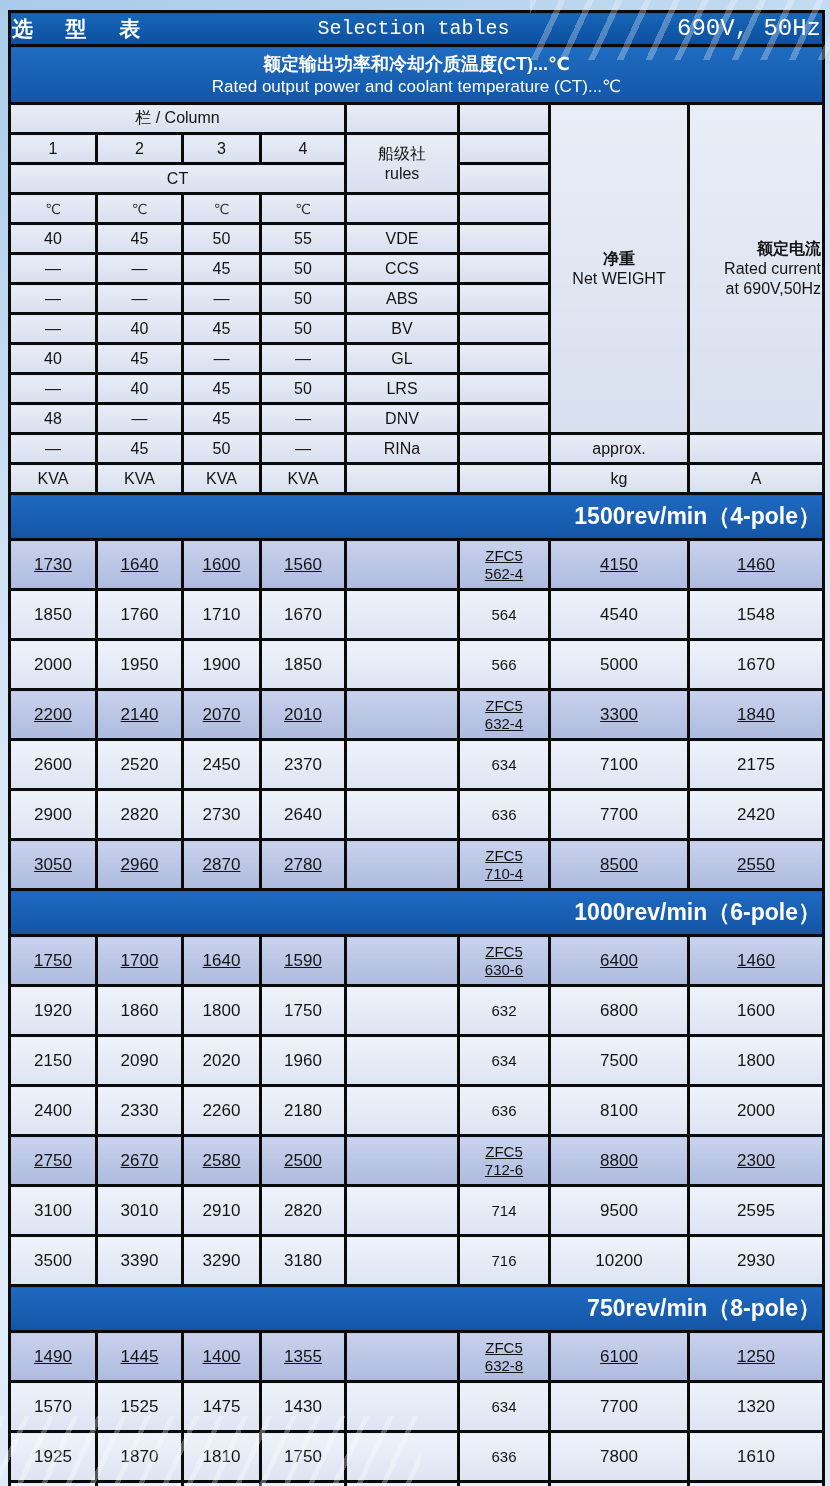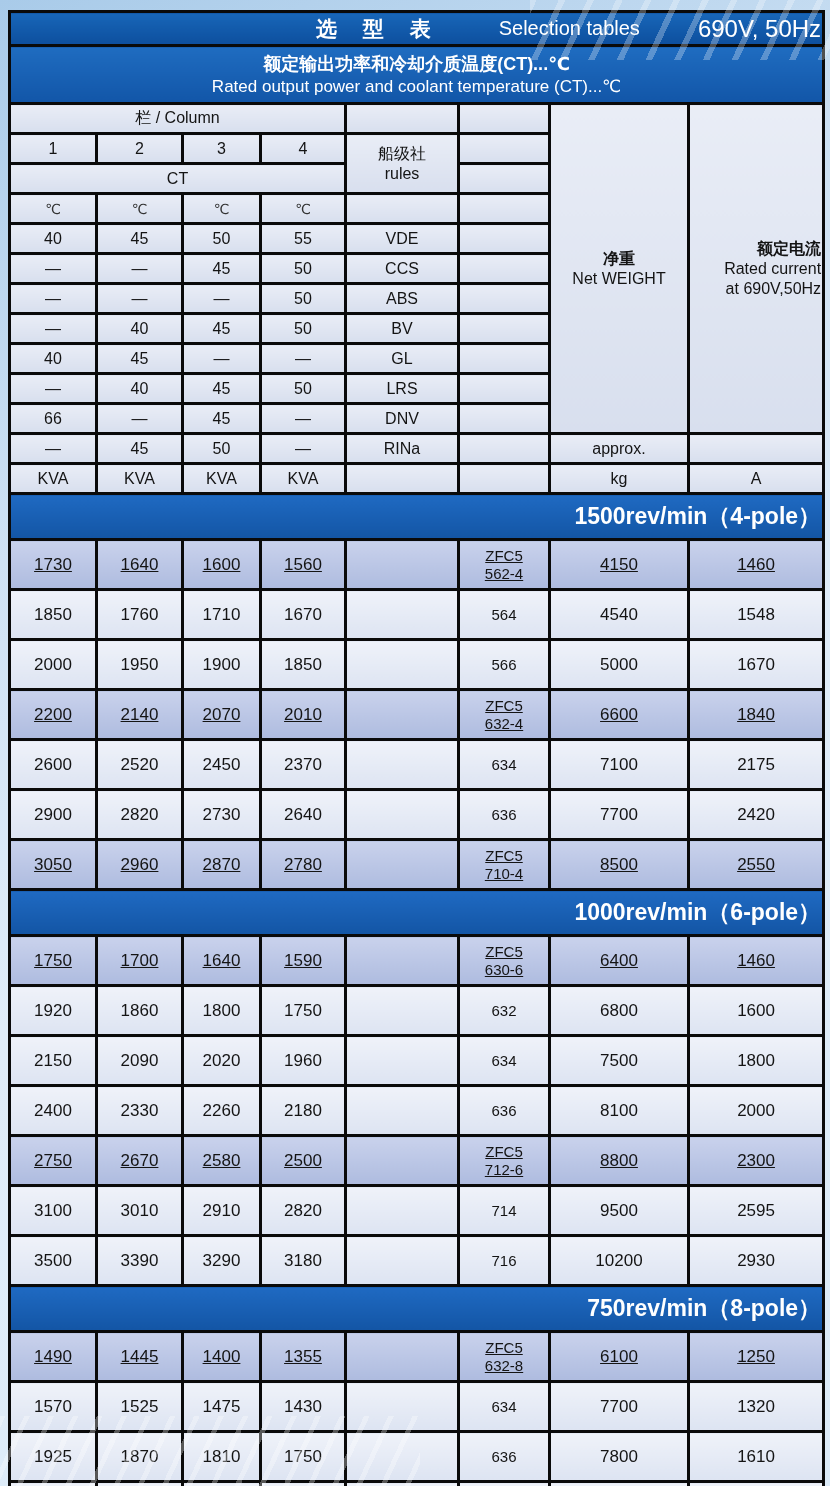--- a/index.html
+++ b/index.html
@@ -16,21 +16,21 @@
     background:repeating-linear-gradient(115deg,rgba(255,255,255,.9) 0 5px,rgba(255,255,255,0) 5px 22px);}
   table.sel{
     border-collapse:collapse;table-layout:fixed;
     width:814px;margin:10px 0 0 8px;
     border:3px solid #0a0a0a;
   }
   td{border:3px solid #0a0a0a;text-align:center;vertical-align:middle;
      color:#141414;overflow:hidden;}
   
   .band1{height:29px;background:linear-gradient(#1866b8,#0d4f9e);color:#fff;}
-  .band1 .trow{display:flex;justify-content:flex-end;align-items:center;gap:58px;}
+  .band1 .trow{display:flex;justify-content:space-between;align-items:center;gap:58px;font-family:Liberation Mono, monospace;}
   .band1 .cn{font-size:21px;font-weight:bold;letter-spacing:10px;}
   .band1 .en{font-size:20px;}
   .band1 .spec{font-size:24px;}
   .band2{height:53px;background:linear-gradient(#1f6cc0,#1256a8);color:#fff;}
   .band2 .l1{font-size:18px;font-weight:bold;line-height:1.35;}
   .band2 .l2{font-size:17px;line-height:1.25;}
   .section-band{height:41px;background:linear-gradient(#1f6ac2,#1355a5);color:#fff;
     text-align:right;padding-left:14px;font-size:23px;font-weight:bold;}
   
   .hrow td{height:25px;background:linear-gradient(#e9edf6,#d8dfee);font-size:16px;}
@@ -157,21 +157,21 @@
       </tr>
       <tr class="hrow">
         <td>—</td>
         <td>40</td>
         <td>45</td>
         <td>50</td>
         <td>LRS</td>
         <td></td>
       </tr>
       <tr class="hrow">
-        <td>66</td>
+        <td>48</td>
         <td>—</td>
         <td>45</td>
         <td>—</td>
         <td>DNV</td>
         <td></td>
       </tr>
       <tr class="hrow" id="rina-row">
       <td>—</td>
       <td>45</td>
       <td>50</td>
@@ -229,21 +229,21 @@
         <td>1670</td>
       </tr>
       <tr class="data-row hl">
         <td>2200</td>
         <td>2140</td>
         <td>2070</td>
         <td>2010</td>
         <td></td>
         <td class="model">ZFC5
 632-4</td>
-        <td>6600</td>
+        <td>3300</td>
         <td>1840</td>
       </tr>
       <tr class="data-row">
         <td>2600</td>
         <td>2520</td>
         <td>2450</td>
         <td>2370</td>
         <td></td>
         <td class="model">634</td>
         <td>7100</td>

